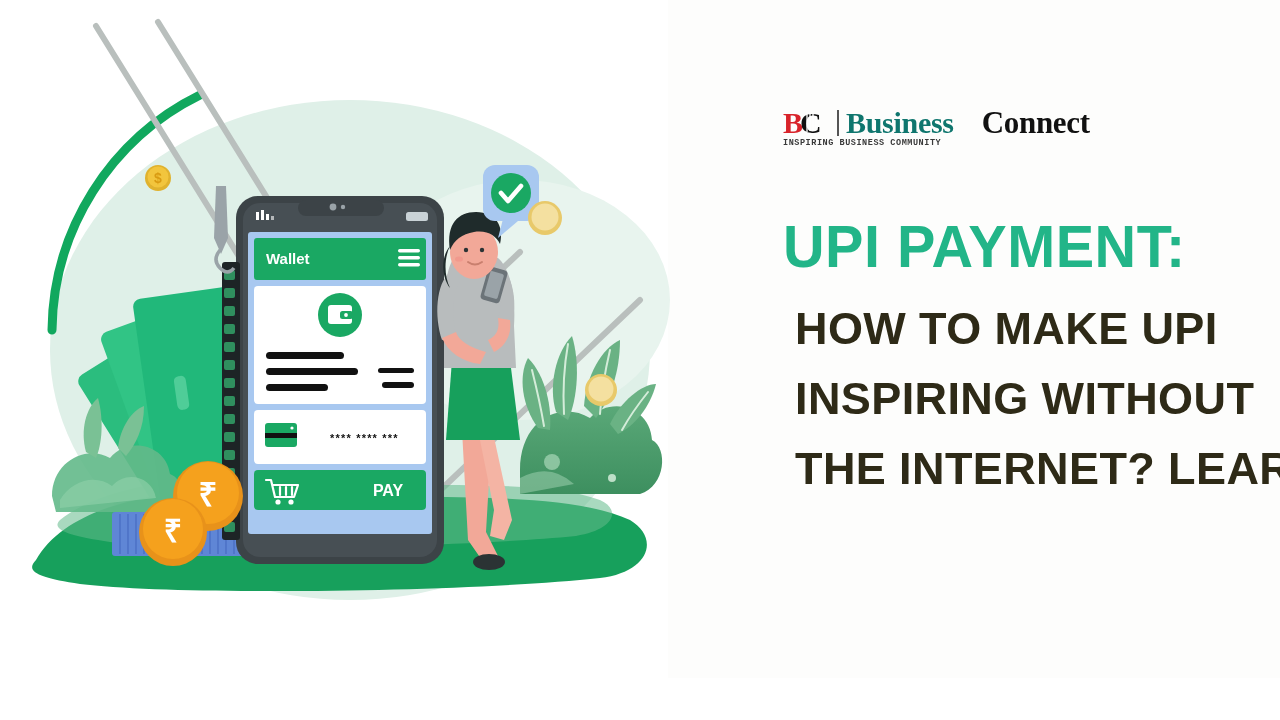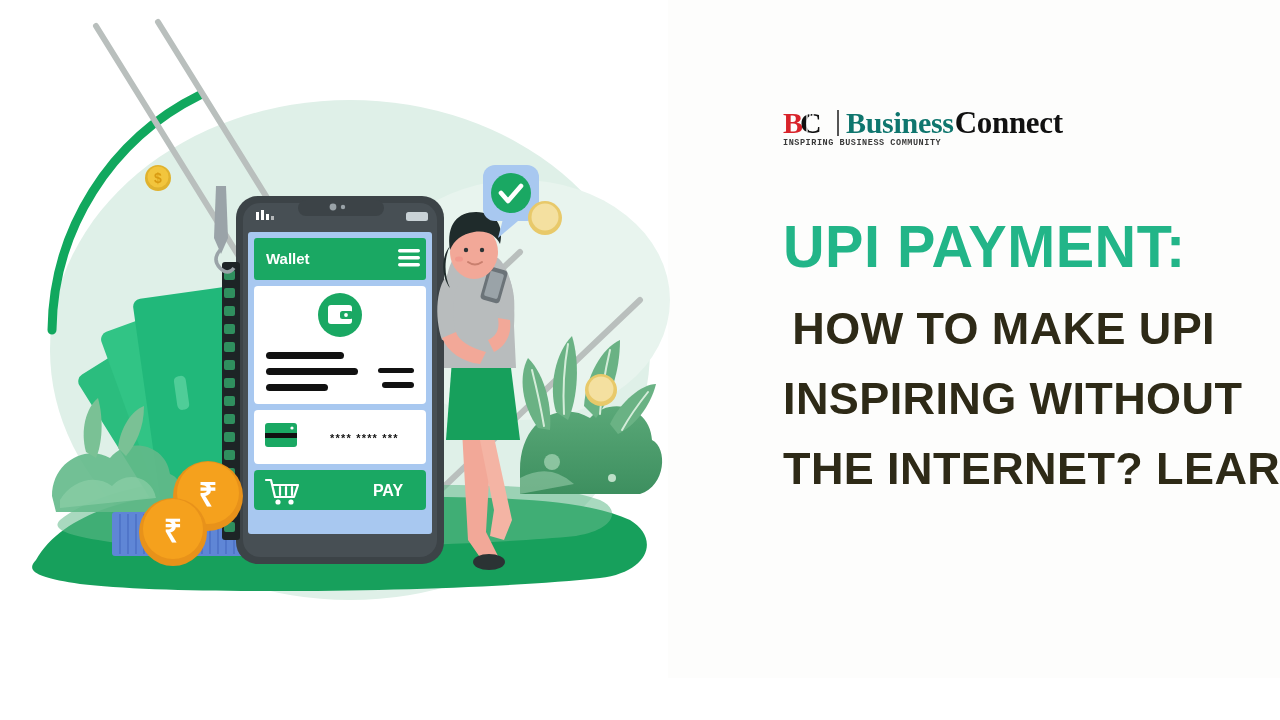--- a/index.html
+++ b/index.html
@@ -76,21 +76,21 @@
     color: #0f766e;
     letter-spacing: -0.3px;
   }
   .logo-connect {
     font-family: "Liberation Serif", serif;
     font-weight: bold;
     font-size: 31px;
     line-height: 31px;
     color: #111111;
     letter-spacing: -0.3px;
-    margin-left: 1px;
+    margin-left: 28px;
   }
   .logo-tagline {
     font-family: Liberation Mono, monospace;
     font-size: 8.5px;
     font-weight: bold;
     letter-spacing: 0.55px;
     color: #3a3a3a;
     text-align: left;
     width: 270px;
     margin-left: 0;
@@ -115,21 +115,21 @@
     margin: 0 0 16px 0;
   }
   .headline-sub {
     font-family: "Liberation Sans Narrow", "Liberation Sans", sans-serif;
     font-weight: bold;
     font-size: 45px;
     line-height: 70px;
     color: #2e2a17;
     letter-spacing: 0.4px;
     text-align: right;
-    margin: 0;
+    margin: 12px;
   }
   .headline-sub .ln { display:block; white-space: nowrap; }
 </style>
 </head>
 <body>
 
 <div id="canvas">
 
   <div class="right-panel"></div>
 

